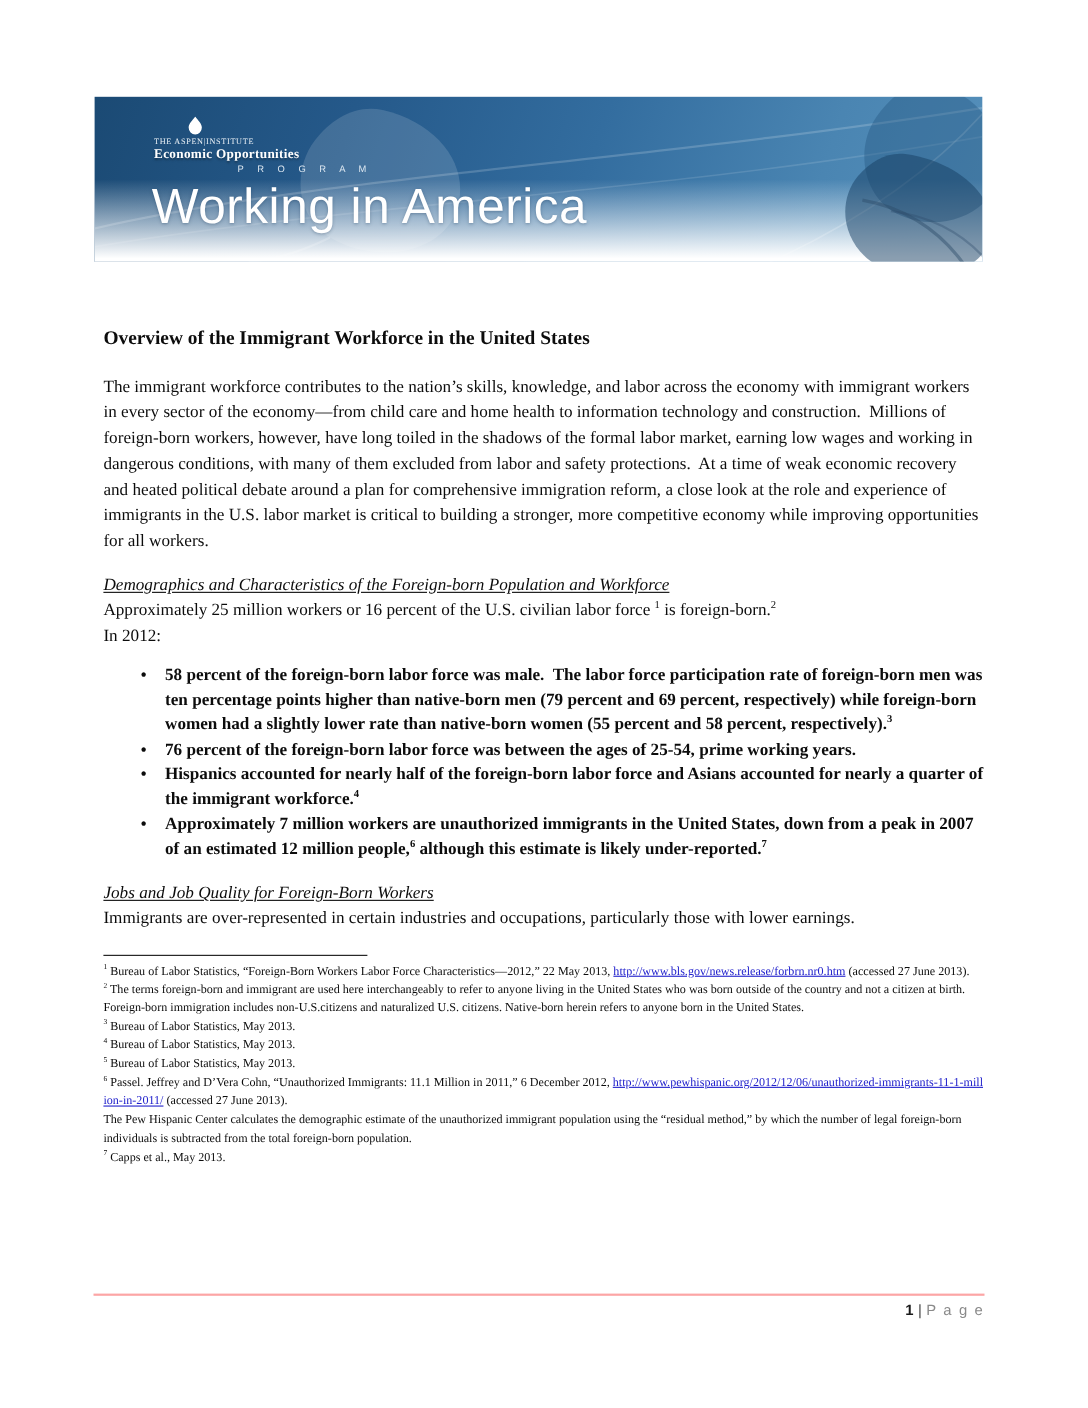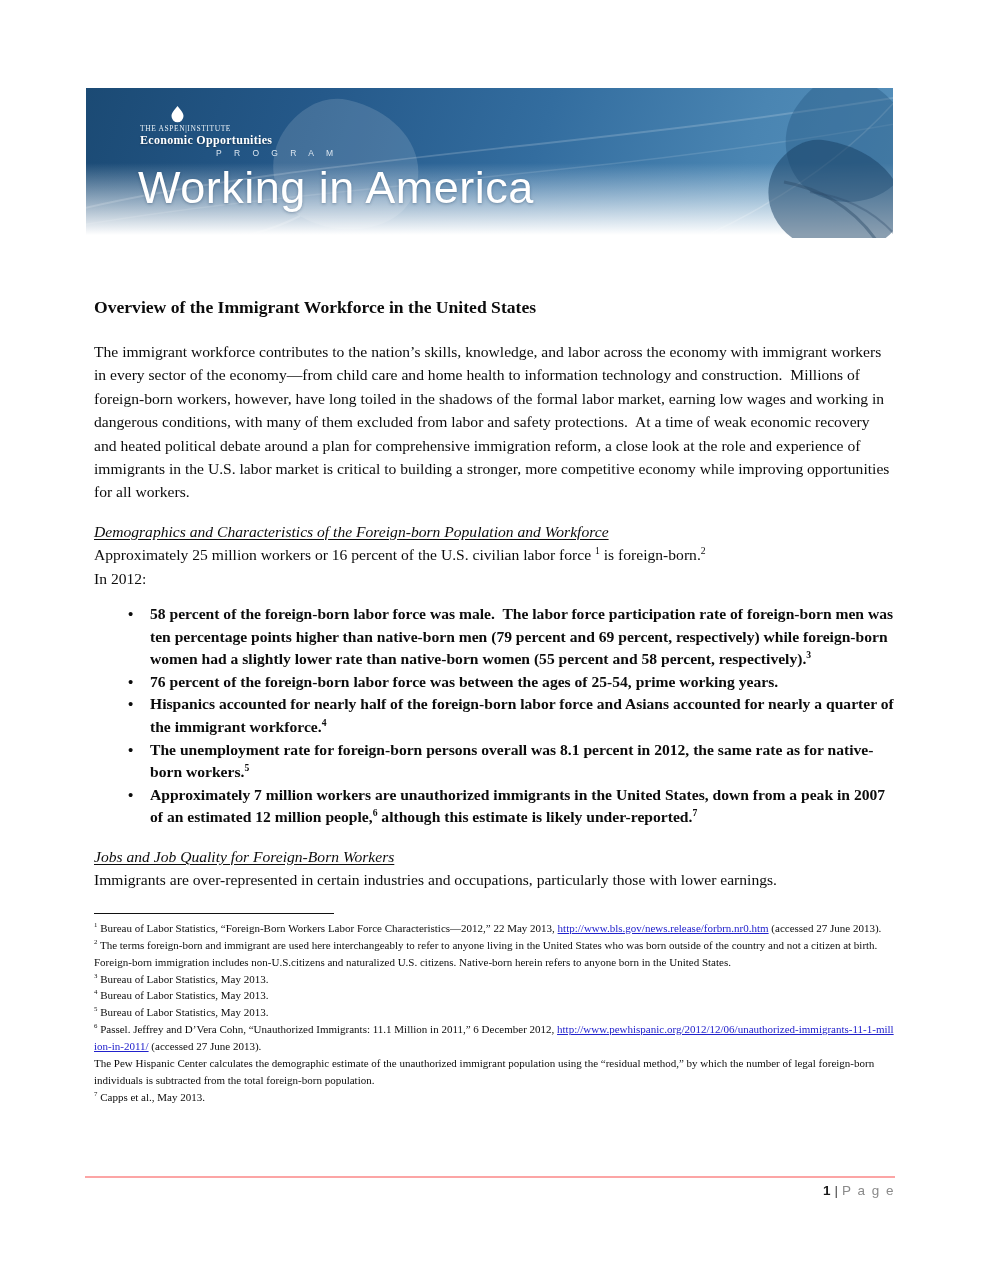--- a/index.html
+++ b/index.html
@@ -89,21 +89,20 @@
     <p class="para">The immigrant workforce contributes to the nation’s skills, knowledge, and labor across the economy with immigrant workers in every sector of the economy—from child care and home health to information technology and construction.  Millions of foreign-born workers, however, have long toiled in the shadows of the formal labor market, earning low wages and working in dangerous conditions, with many of them excluded from labor and safety protections.  At a time of weak economic recovery and heated political debate around a plan for comprehensive immigration reform, a close look at the role and experience of immigrants in the U.S. labor market is critical to building a stronger, more competitive economy while improving opportunities for all workers.</p>
 
     <p class="sec-head">Demographics and Characteristics of the Foreign-born Population and Workforce</p>
     <p class="lead">Approximately 25 million workers or 16 percent of the U.S. civilian labor force <sup class="fn-ref">1</sup> is foreign-born.<sup class="fn-ref">2</sup></p>
     <p class="in2012">In 2012:</p>
 
     <ul class="bullets">
         <li>58 percent of the foreign-born labor force was male.  The labor force participation rate of foreign-born men was ten percentage points higher than native-born men (79 percent and 69 percent, respectively) while foreign-born women had a slightly lower rate than native-born women (55 percent and 58 percent, respectively).<sup class="fn-ref">3</sup></li>
         <li>76 percent of the foreign-born labor force was between the ages of 25-54, prime working years.</li>
         <li>Hispanics accounted for nearly half of the foreign-born labor force and Asians accounted for nearly a quarter of the immigrant workforce.<sup class="fn-ref">4</sup></li>
-        <li>The unemployment rate for foreign-born persons overall was 8.1 percent in 2012, the same rate as for native-born workers.<sup class="fn-ref">5</sup></li>
         <li>Approximately 7 million workers are unauthorized immigrants in the United States, down from a peak in 2007 of an estimated 12 million people,<sup class="fn-ref">6</sup> although this estimate is likely under-reported.<sup class="fn-ref">7</sup></li>
       </ul>
 
     <p class="sec-head">Jobs and Job Quality for Foreign-Born Workers</p>
     <p class="sec2-text">Immigrants are over-represented in certain industries and occupations, particularly those with lower earnings.</p>
 
     <hr class="fn-sep">
     <div class="footnotes">
         <div class="footnote"><sup class="fn-ref">1</sup> Bureau of Labor Statistics, “Foreign-Born Workers Labor Force Characteristics—2012,” 22 May 2013, <a class="doc-link" href="#">http://www.bls.gov/news.release/forbrn.nr0.htm</a> (accessed 27 June 2013).</div>
         <div class="footnote"><sup class="fn-ref">2</sup> The terms foreign-born and immigrant are used here interchangeably to refer to anyone living in the United States who was born outside of the country and not a citizen at birth.  Foreign-born immigration includes non-U.S.citizens and naturalized U.S. citizens. Native-born herein refers to anyone born in the United States.</div>

